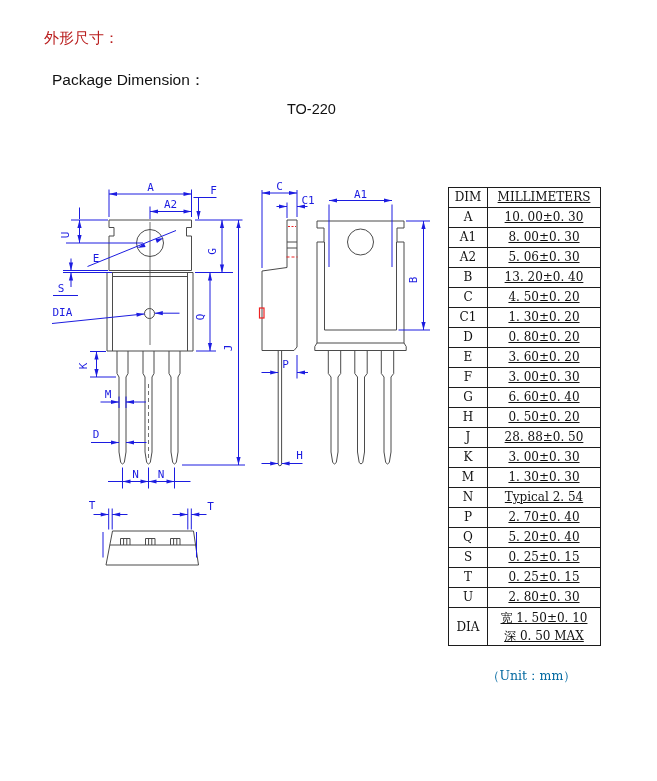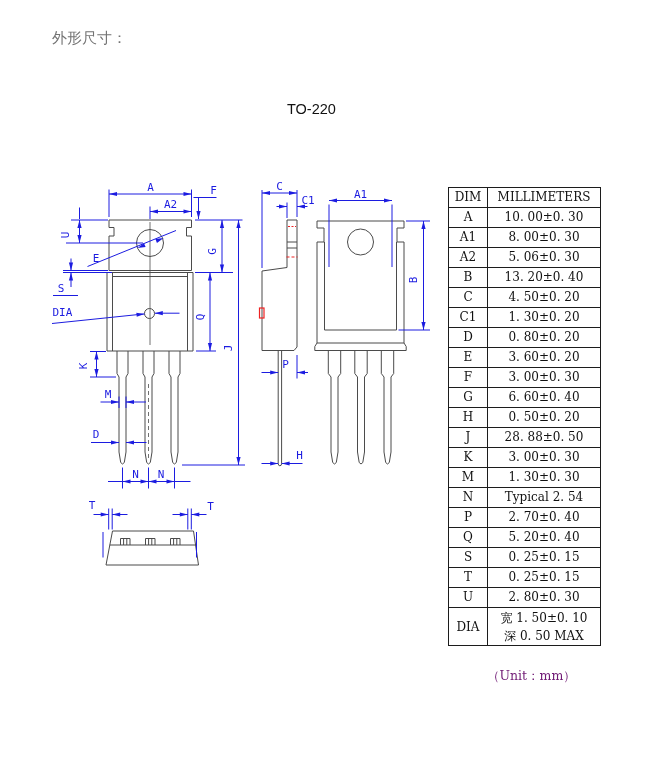--- a/index.html
+++ b/index.html
@@ -4,47 +4,48 @@
 <style>
   :root{
     --blue:#1c1ce0;
     --gray:#4b4b4b;
     --red:#ee2222;
     --ink:#1c1c1c;
   }
   html,body{margin:0;padding:0;background:#fff;}
   .page{position:relative;width:657px;height:781px;background:#fff;overflow:hidden;
         font-family:"Liberation Sans",sans-serif;}
-  .title-cn{position:absolute;left:52px;top:29px;font:15px "Liberation Serif",serif;color:#737373;}
+  .title-cn{position:absolute;left:44px;top:29px;font:15px "Liberation Serif",serif;color:#b91c1c;}
   .title-en{position:absolute;left:52px;top:70px;font:15.5px "Liberation Sans",sans-serif;color:#111;}
   .pkg-name{position:absolute;left:287px;top:101px;font:14.5px "Liberation Sans",sans-serif;color:#111;text-align:center;}
-  .unit-note{position:absolute;left:487px;top:668px;font:12.5px "DejaVu Serif",serif;color:#701a75;}
+  .unit-note{position:absolute;left:487px;top:668px;font:12.5px "DejaVu Serif",serif;color:#0369a1;}
 
   svg.drawing{position:absolute;left:0;top:0;}
   .ol{stroke:var(--gray);stroke-width:1;fill:none;stroke-linejoin:miter;}
   .olt{stroke:var(--gray);stroke-width:0.8;fill:none;}
   .dim{stroke:var(--blue);stroke-width:1;fill:none;}
   .red{stroke:var(--red);stroke-width:1.2;fill:none;}
   .arr{fill:var(--blue);stroke:none;}
   .dimtext{font:11px "DejaVu Sans Mono",monospace;fill:var(--blue);}
 
   table.dim-table{position:absolute;left:448px;top:187px;border-collapse:collapse;
     font-family:"DejaVu Serif",serif;font-size:12px;color:#111;table-layout:fixed;}
   .dim-table th,.dim-table td{border:1px solid var(--ink);text-align:center;padding:0;
     font-weight:normal;height:19px;line-height:19px;overflow:hidden;white-space:nowrap;}
   .dim-table .c1{width:38px;margin-left:37px;}
-  .dim-table .c2{width:112px;}
+  .dim-table .c2{width:112px;text-decoration:underline;}
   .dim-table tr.dia-row td{height:37px;line-height:18px;}
 </style>
 </head>
 <body>
 
 <div class="page">
 
   <div class="title-cn">外形尺寸：</div>
+  <div class="title-en">Package Dimension：</div>
   <div class="pkg-name">TO-220</div>
 
   <svg class="drawing" width="657" height="781" viewBox="0 0 657 781">
     <defs>
       <marker id="arw" markerUnits="userSpaceOnUse" markerWidth="9" markerHeight="6" refX="8.5" refY="3" orient="auto-start-reverse">
         <path d="M0.5,0.9 L8.5,3 L0.5,5.1 Z" class="arr"></path>
       </marker>
     </defs>
 
     <g>

